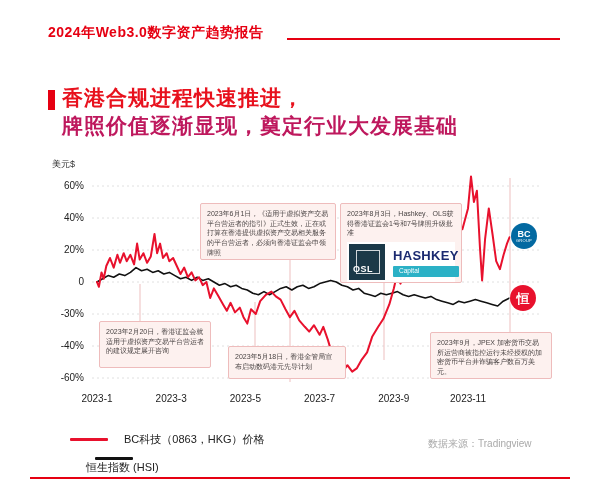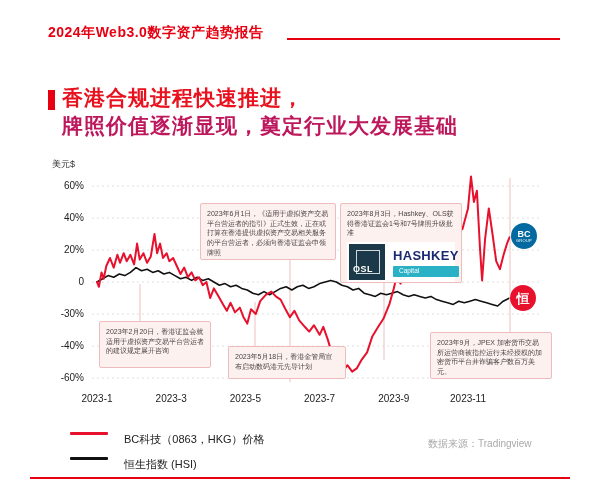--- a/index.html
+++ b/index.html
@@ -28,21 +28,21 @@
   .hashkey{display:flex;flex-direction:column;}
   .hk-word{font-size:13px;font-weight:800;color:#1b2a70;letter-spacing:.3px;}
   .hk-cap{background:#2bb1c6;color:#fff;font-size:6.5px;padding:1px 6px;margin-top:1px;border-radius:1px;}
   
   .endicon{position:absolute;width:26px;height:26px;border-radius:50%;display:flex;flex-direction:column;
            align-items:center;justify-content:center;color:#fff;box-shadow:0 0 0 1px rgba(255,255,255,.6);}
   .endicon .big{font-size:9px;font-weight:bold;line-height:1;}
   .endicon .sub{font-size:4px;line-height:1;letter-spacing:.3px;}
   .hsi-icon .big{font-size:13px;}
   
-  .legend-row{position:absolute;left:70px;display:flex;}
+  .legend-row{position:absolute;left:70px;display:flex;align-items:center;}
   .swatch{width:38px;height:2.5px;border-radius:1px;}
   .legend-label{margin-left:16px;font-size:11px;color:#222;}
   .src{position:absolute;left:428px;top:437px;font-size:10px;color:#a9a9a9;}
   .footer-rule{position:absolute;left:30px;top:477px;width:540px;height:2px;background:#e60012;}
 </style>
 </head>
 <body>
 
 <div class="page">
 
@@ -121,20 +121,20 @@
     <span class="sub">GROUP</span>
   </div>
   <div class="endicon hsi-icon" style="left:510px;top:285px;background:#e8112d;">
     <span class="big">恒</span>
   </div>
 
   <div class="legend-row" style="top:432px;">
     <span class="swatch" style="background:#e8112d;"></span>
     <span class="legend-label">BC科技（0863，HKG）价格</span>
   </div>
-  <div class="legend-row" style="top:457px;">
+  <div class="legend-row" style="top:457px;flex-direction:column;">
     <span class="swatch" style="background:#111111;"></span>
     <span class="legend-label">恒生指数 (HSI)</span>
   </div>
 
   <div class="src">数据来源：Tradingview</div>
   <div class="footer-rule"></div>
 </div>
 
 </body></html>

